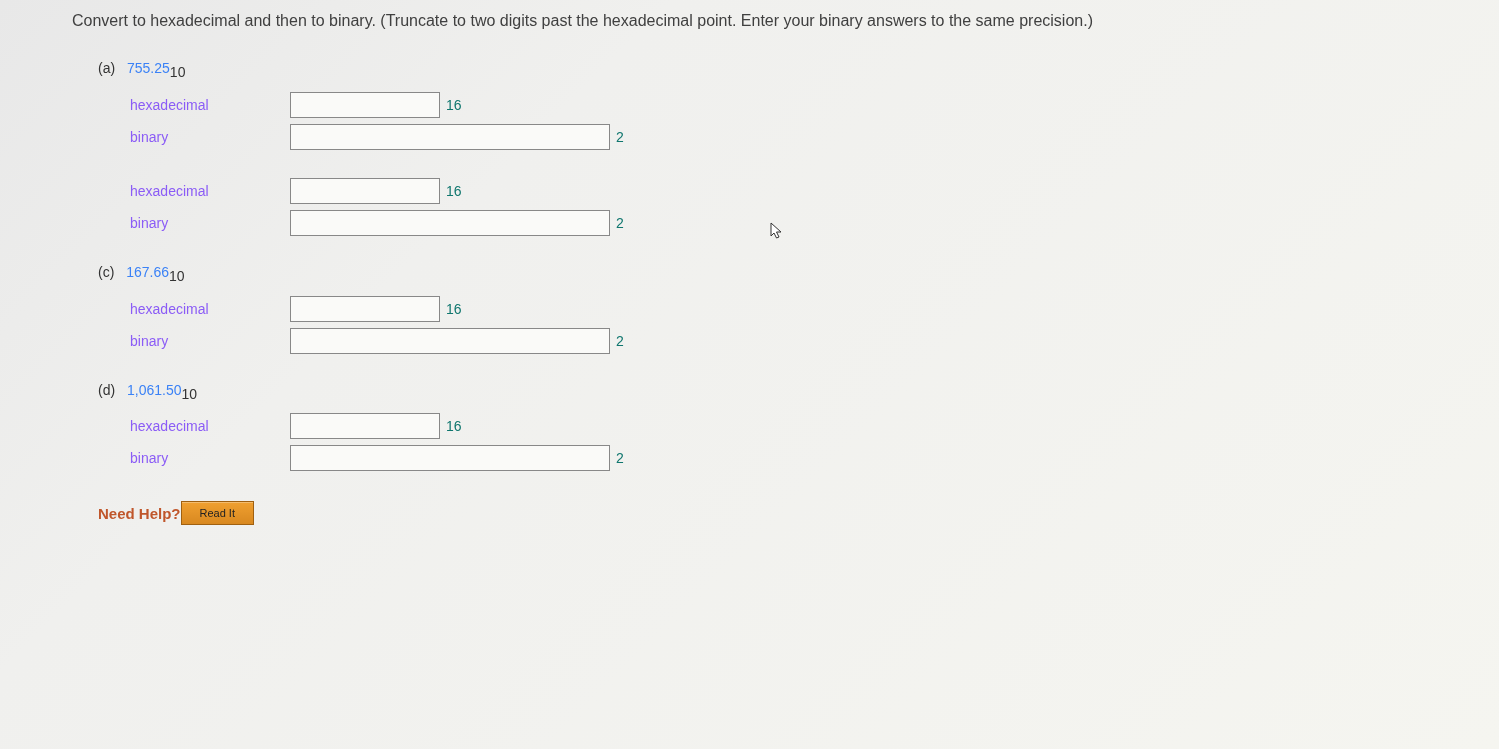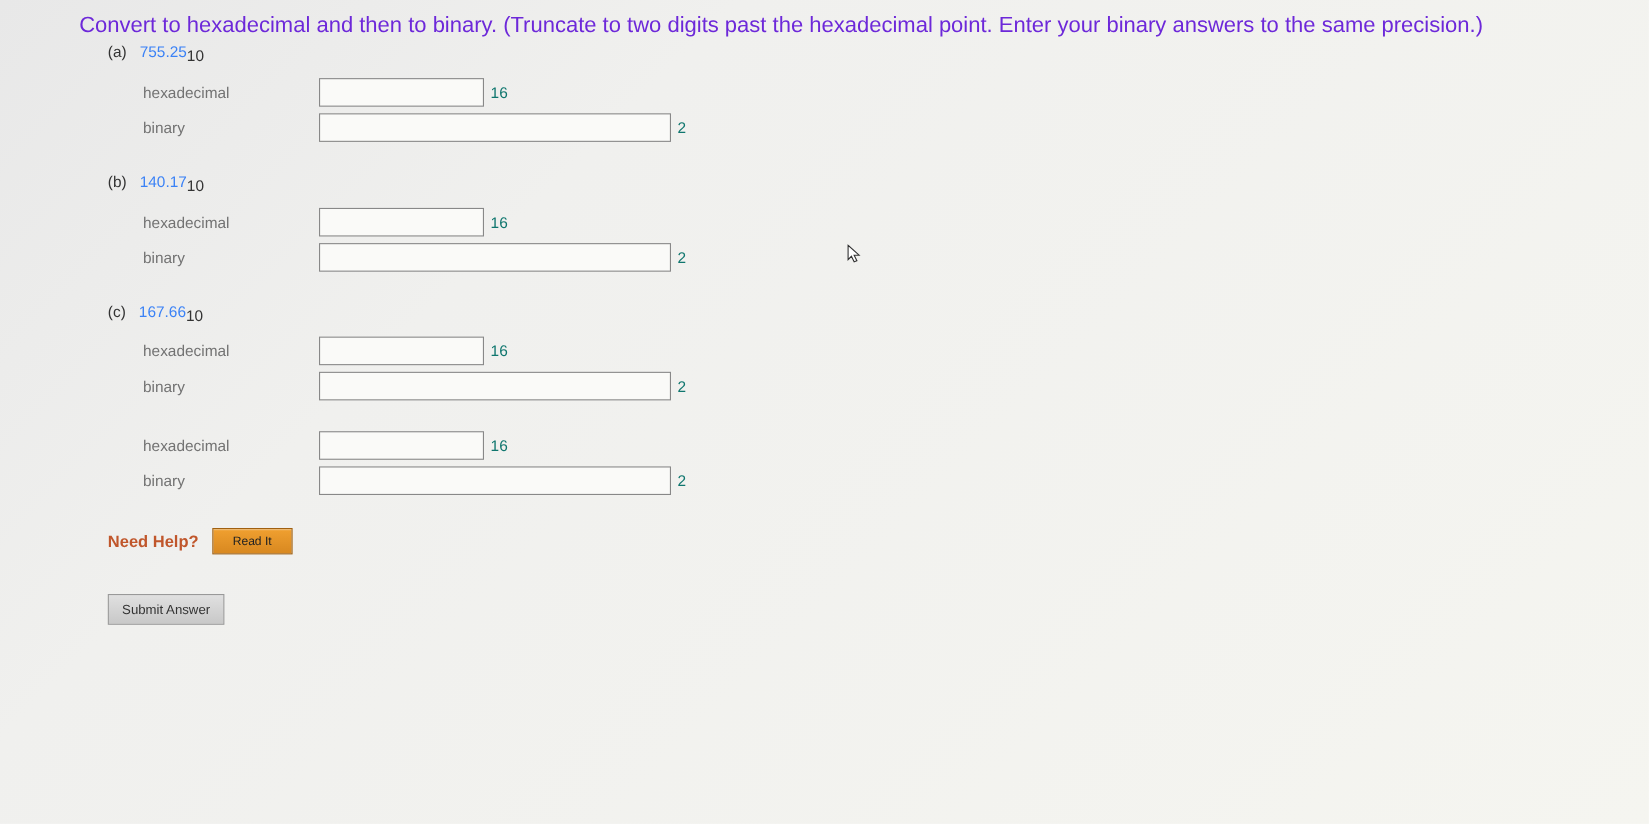--- a/index.html
+++ b/index.html
@@ -9,23 +9,23 @@
     background: linear-gradient(135deg, #e8e8e8 0%, #f0f0ee 30%, #f5f5f0 100%);
     color: #333;
     min-height: 749px;
     width: 1499px;
     padding: 0;
   }
   .content {
     padding: 12px 0 0 72px;
   }
   .instruction {
-    font-size: 20px;
-    color: #6d28d9;
-    margin-bottom: 4px;
+    font-size: 16px;
+    color: #404040;
+    margin-bottom: 30px;
   }
   .part {
     margin-bottom: 28px;
   }
   .part-header {
     margin-bottom: 12px;
     padding-left: 26px;
   }
   .part-label {
     color: #333;
@@ -40,21 +40,21 @@
     color: #333;
   }
   .row {
     display: flex;
     align-items: center;
     margin-bottom: 6px;
     padding-left: 58px;
   }
   .row-label {
     width: 160px;
-    color: #737373;
+    color: #8b5cf6;
   }
   .input-hex {
     width: 150px;
     height: 26px;
     border: 1px solid #888;
     background: #fafaf8;
     padding: 2px 4px;
     font-family: inherit;
     font-size: 13px;
   }
@@ -70,21 +70,20 @@
   .base-suffix {
     margin-left: 6px;
     font-size: 14px;
     color: #0f766e;
   }
   .need-help {
     margin-top: 30px;
     padding-left: 26px;
     display: flex;
     align-items: center;
-    gap: 12px;
   }
   .need-help-label {
     color: #c0562b;
     font-weight: bold;
     font-size: 15px;
   }
   .read-it-btn {
     background: linear-gradient(#f0a030, #d88820);
     border: 1px solid #a06010;
     color: #222;
@@ -131,24 +130,20 @@
       <span class="base-suffix">16</span>
     </div>
     <div class="row">
       <span class="row-label">binary</span>
       <input type="text" class="input-bin" style="">
       <span class="base-suffix">2</span>
     </div>
   </div>
 
   <div class="part">
-    <div class="part-header">
-      <span class="part-label">(b)</span>
-      <span class="part-value">140.17</span><span class="subscript">10</span>
-    </div>
     <div class="row">
       <span class="row-label">hexadecimal</span>
       <input type="text" class="input-hex" style="">
       <span class="base-suffix">16</span>
     </div>
     <div class="row">
       <span class="row-label">binary</span>
       <input type="text" class="input-bin" style="">
       <span class="base-suffix">2</span>
     </div>
@@ -165,38 +160,39 @@
       <span class="base-suffix">16</span>
     </div>
     <div class="row">
       <span class="row-label">binary</span>
       <input type="text" class="input-bin" style="">
       <span class="base-suffix">2</span>
     </div>
   </div>
 
   <div class="part">
+    <div class="part-header">
+      <span class="part-label">(d)</span>
+      <span class="part-value">1,061.50</span><span class="subscript">10</span>
+    </div>
     <div class="row">
       <span class="row-label">hexadecimal</span>
       <input type="text" class="input-hex" style="">
       <span class="base-suffix">16</span>
     </div>
     <div class="row">
       <span class="row-label">binary</span>
       <input type="text" class="input-bin" style="">
       <span class="base-suffix">2</span>
     </div>
   </div>
 
   <div class="need-help">
     <span class="need-help-label">Need Help?</span>
     <button class="read-it-btn">Read It</button>
   </div>
 
-  <div class="submit-row">
-    <button class="submit-btn">Submit Answer</button>
-  </div>
 
 </div>
 
 <svg class="cursor-icon" width="16" height="20" viewBox="0 0 16 20">
   <path d="M1 1 L1 14 L4 11 L6.5 16 L9 15 L6.5 10 L11 10 Z" fill="white" stroke="#333" stroke-width="1"></path>
 </svg>
 
 </body></html>

